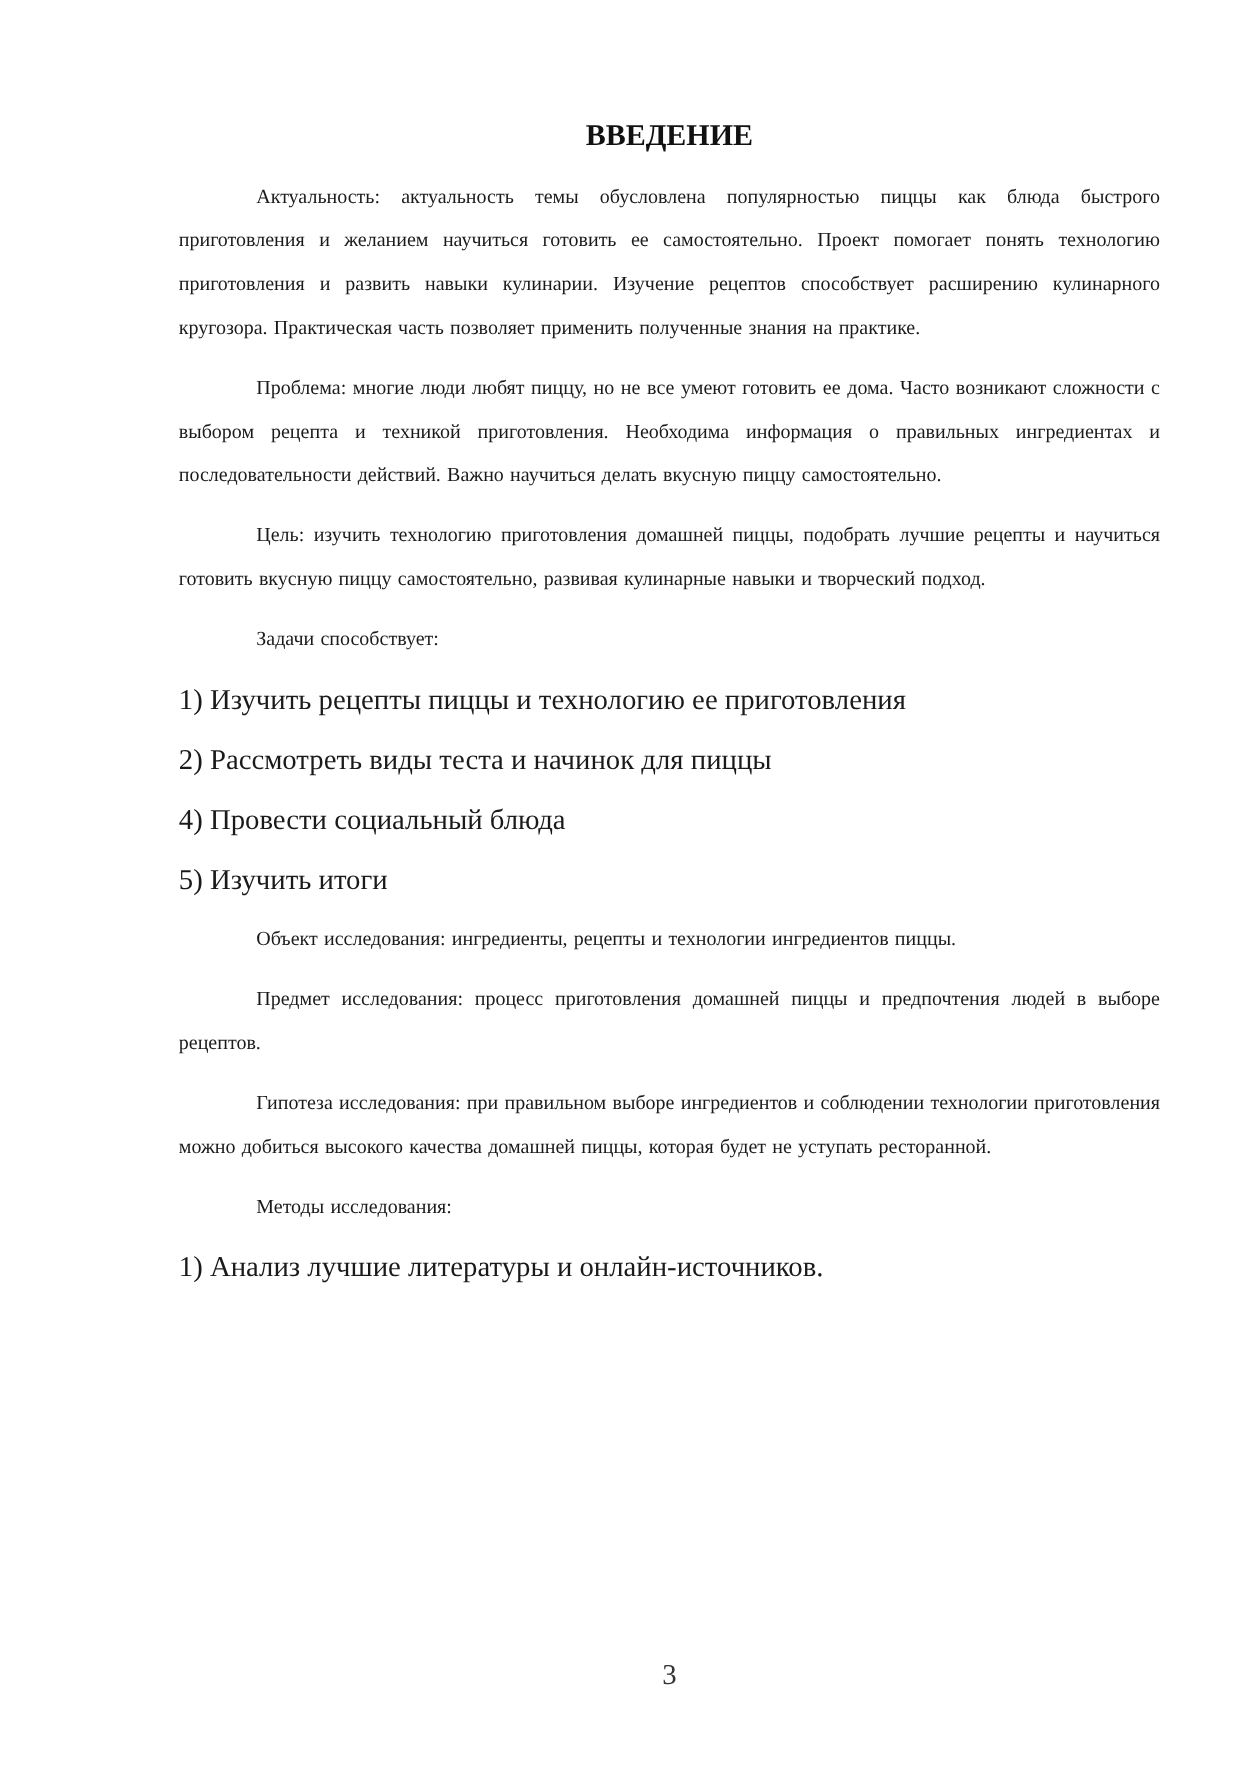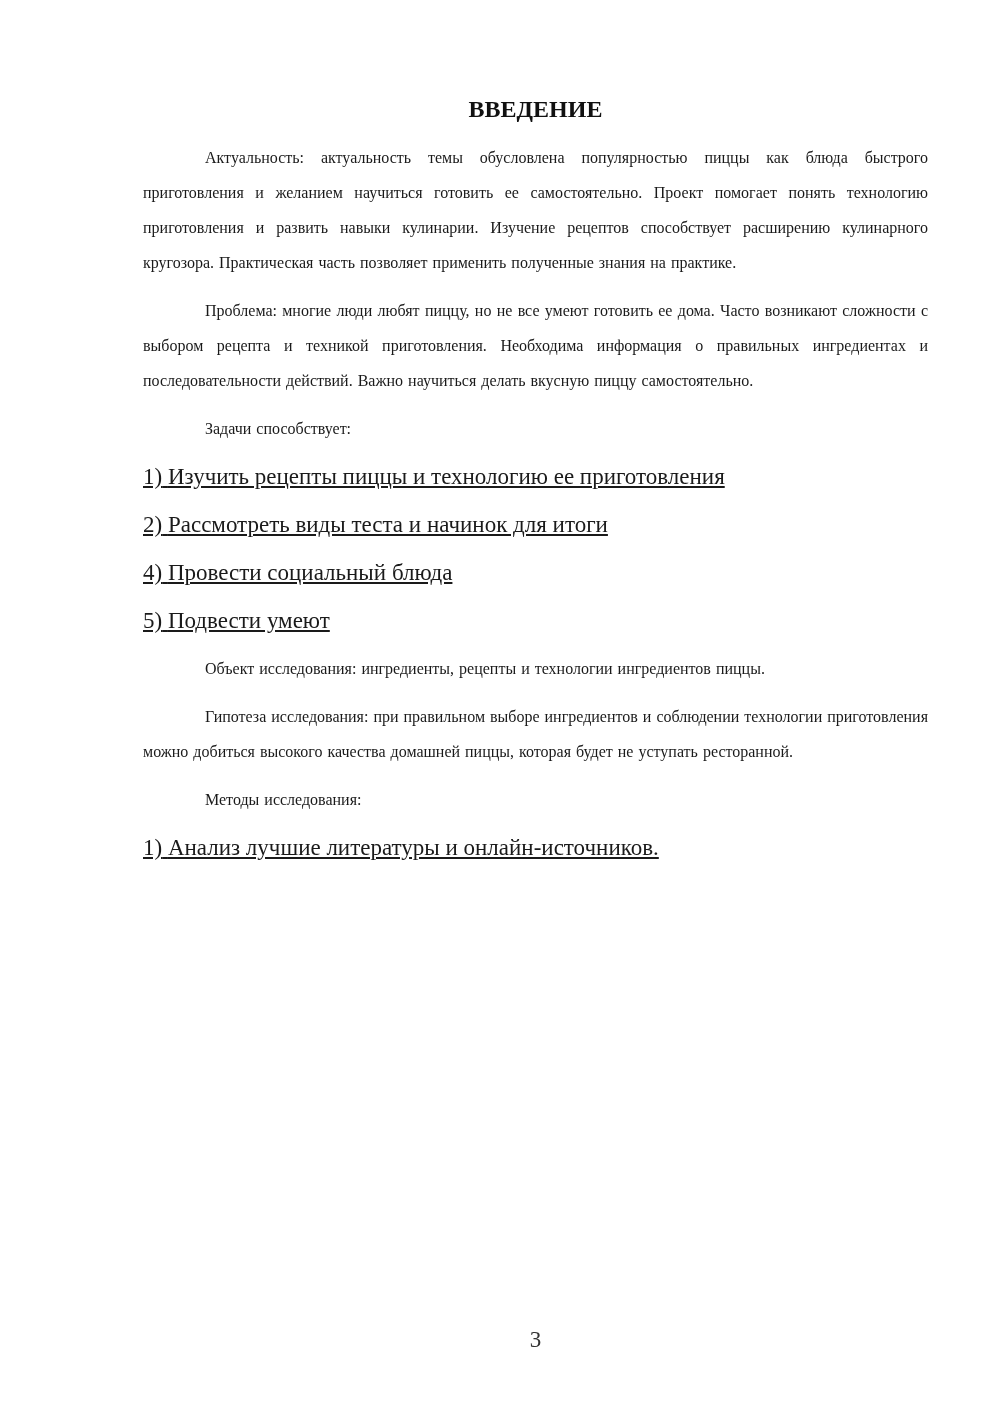--- a/index.html
+++ b/index.html
@@ -31,21 +31,20 @@
     text-indent: 62px;
     margin-bottom: 13px;
     word-spacing: 1px;
   }
   .list-para {
     font-size: 23px;
     line-height: 35px;
     text-align: left;
     text-indent: 0;
     margin-bottom: 13px;
-    text-decoration: underline;
   }
   .page-number {
     position: absolute;
     top: 1322px;
     left: 143px;
     width: 785px;
     text-align: center;
     font-size: 23px;
     line-height: 35px;
     color: #333333;
@@ -55,34 +54,36 @@
 <body>
 
 <div class="page">
 
   <h1 class="doc-title">ВВЕДЕНИЕ</h1>
 
   <p class="para">Актуальность: актуальность темы обусловлена популярностью пиццы как блюда быстрого приготовления и желанием научиться готовить ее самостоятельно. Проект помогает понять технологию приготовления и развить навыки кулинарии. Изучение рецептов способствует расширению кулинарного кругозора. Практическая часть позволяет применить полученные знания на практике.</p>
 
   <p class="para">Проблема: многие люди любят пиццу, но не все умеют готовить ее дома. Часто возникают сложности с выбором рецепта и техникой приготовления. Необходима информация о правильных ингредиентах и последовательности действий. Важно научиться делать вкусную пиццу самостоятельно.</p>
 
+  <p class="para">Цель: изучить технологию приготовления домашней пиццы, подобрать лучшие рецепты и научиться готовить вкусную пиццу самостоятельно, развивая кулинарные навыки и творческий подход.</p>
 
   <p class="para">Задачи способствует:</p>
 
   <p class="list-para"><span>1)</span> <span>Изучить рецепты пиццы и технологию ее приготовления</span></p>
 
-  <p class="list-para"><span>2)</span> <span>Рассмотреть виды теста и начинок для итоги</span></p>
+  <p class="list-para"><span>2)</span> <span>Рассмотреть виды теста и начинок для пиццы</span></p>
 
 
   <p class="list-para"><span>4)</span> <span>Провести социальный блюда</span></p>
 
-  <p class="list-para"><span>5)</span> <span>Подвести умеют</span></p>
+  <p class="list-para"><span>5)</span> <span>Изучить итоги</span></p>
 
   <p class="para">Объект исследования: ингредиенты, рецепты и технологии ингредиентов пиццы.</p>
 
+  <p class="para">Предмет исследования: процесс приготовления домашней пиццы и предпочтения людей в выборе рецептов.</p>
 
   <p class="para">Гипотеза исследования: при правильном выборе ингредиентов и соблюдении технологии приготовления можно добиться высокого качества домашней пиццы, которая будет не уступать ресторанной.</p>
 
   <p class="para">Методы исследования:</p>
 
   <p class="list-para"><span>1)</span> <span>Анализ лучшие литературы и онлайн-источников.</span></p>
 
   <div class="page-number">3</div>
 
 </div>

